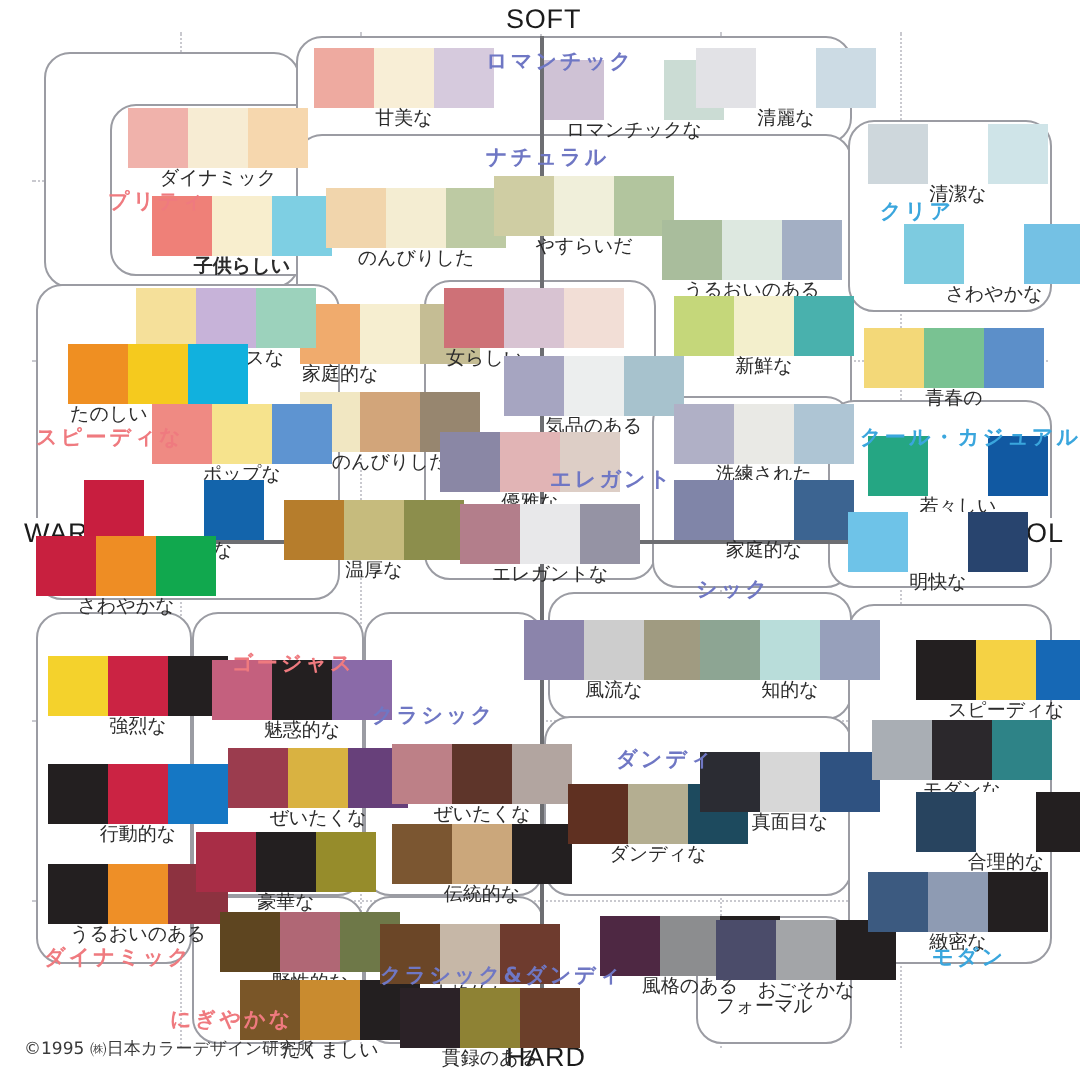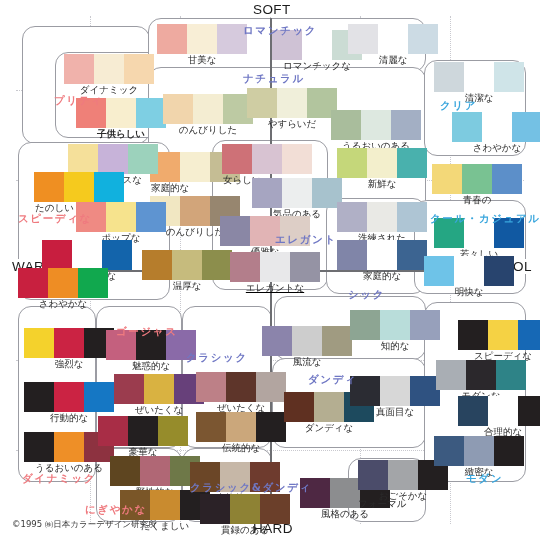--- a/index.html
+++ b/index.html
@@ -294,21 +294,21 @@
         <div class="tname">気品のある</div>
       </div>
       <div class="trio" style="left: 220px; top: 216px;">
         <div class="chips">
           <div class="chip" title="#8a87a5" style="background: rgb(138, 135, 165);"></div>
           <div class="chip" title="#e1b4b5" style="background: rgb(225, 180, 181);"></div>
           <div class="chip" title="#ddcec6" style="background: rgb(221, 206, 198);"></div>
         </div>
         <div class="tname">優雅な</div>
       </div>
-      <div class="trio" style="left: 230px; top: 252px; text-decoration: underline;">
+      <div class="trio" style="left: 230px; top: 252px;">
         <div class="chips">
           <div class="chip" title="#b37e8b" style="background: rgb(179, 126, 139);"></div>
           <div class="chip" title="#e8e8ea" style="background: rgb(232, 232, 234);"></div>
           <div class="chip" title="#9593a4" style="background: rgb(149, 147, 164);"></div>
         </div>
         <div class="tname">エレガントな</div>
       </div>
       <div class="trio" style="left: 337px; top: 202px;">
         <div class="chips">
           <div class="chip" title="#b0b0c6" style="background: rgb(176, 176, 198);"></div>
@@ -318,21 +318,21 @@
         <div class="tname">洗練された</div>
       </div>
       <div class="trio" style="left: 337px; top: 240px;">
         <div class="chips">
           <div class="chip" title="#8085a8" style="background: rgb(128, 133, 168);"></div>
           <div class="chip empty" title="#ffffff" style="background: rgb(255, 255, 255);"></div>
           <div class="chip" title="#3c6491" style="background: rgb(60, 100, 145);"></div>
         </div>
         <div class="tname">家庭的な</div>
       </div>
-      <div class="trio" style="left: 262px; top: 310px; margin-top: 16px;">
+      <div class="trio" style="left: 262px; top: 310px;">
         <div class="chips">
           <div class="chip" title="#8b84ab" style="background: rgb(139, 132, 171);"></div>
           <div class="chip" title="#cdcdcd" style="background: rgb(205, 205, 205);"></div>
           <div class="chip" title="#a09b81" style="background: rgb(160, 155, 129);"></div>
         </div>
         <div class="tname">風流な</div>
       </div>
       <div class="trio" style="left: 350px; top: 310px;">
         <div class="chips">
           <div class="chip" title="#8da593" style="background: rgb(141, 165, 147);"></div>
@@ -462,21 +462,21 @@
         <div class="tname">ダンディな</div>
       </div>
       <div class="trio" style="left: 350px; top: 376px;">
         <div class="chips">
           <div class="chip" title="#2b2c33" style="background: rgb(43, 44, 51);"></div>
           <div class="chip" title="#d7d7d7" style="background: rgb(215, 215, 215);"></div>
           <div class="chip" title="#2f5281" style="background: rgb(47, 82, 129);"></div>
         </div>
         <div class="tname">真面目な</div>
       </div>
-      <div class="trio" style="left: 300px; top: 478px;">
+      <div class="trio" style="left: 300px; top: 458px;">
         <div class="chips">
           <div class="chip" title="#4e2843" style="background: rgb(78, 40, 67);"></div>
           <div class="chip" title="#8c8d8f" style="background: rgb(140, 141, 143);"></div>
           <div class="chip" title="#231f20" style="background: rgb(35, 31, 32);"></div>
         </div>
         <div class="tname">風格のある</div>
       </div>
       <div class="trio" style="left: 358px; top: 460px;">
         <div class="chips">
           <div class="chip" title="#4b4c6a" style="background: rgb(75, 76, 106);"></div>

